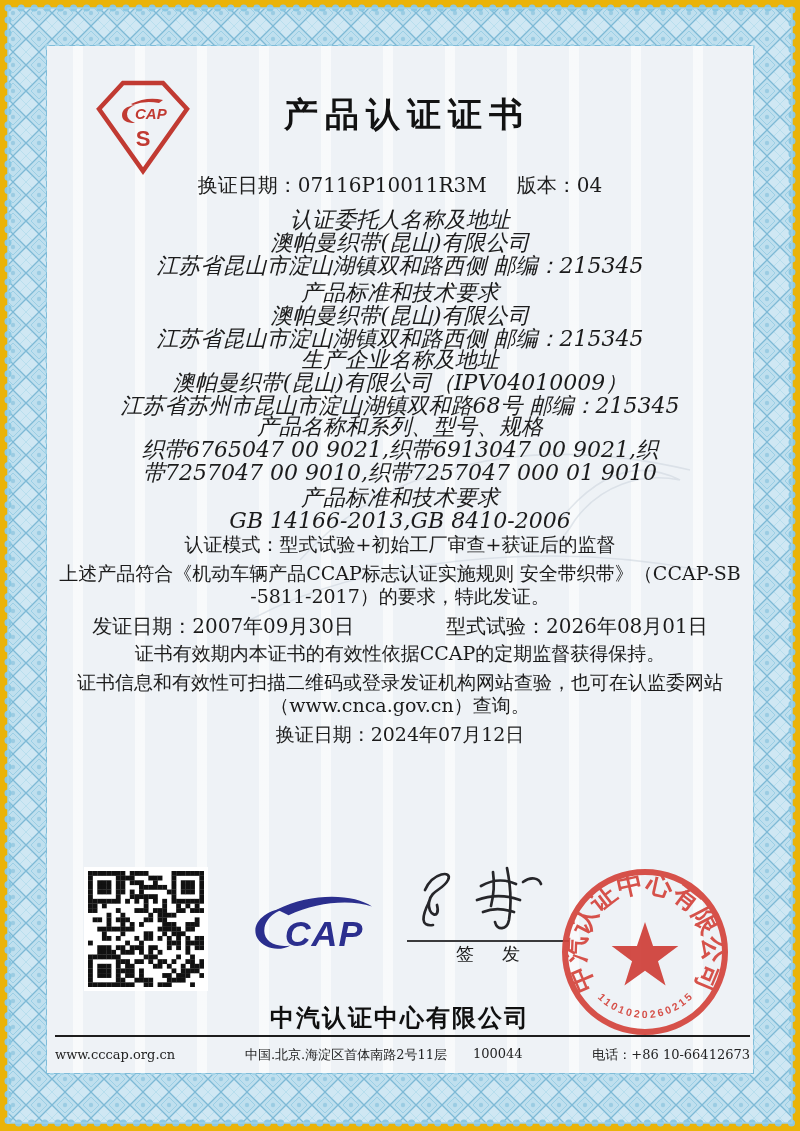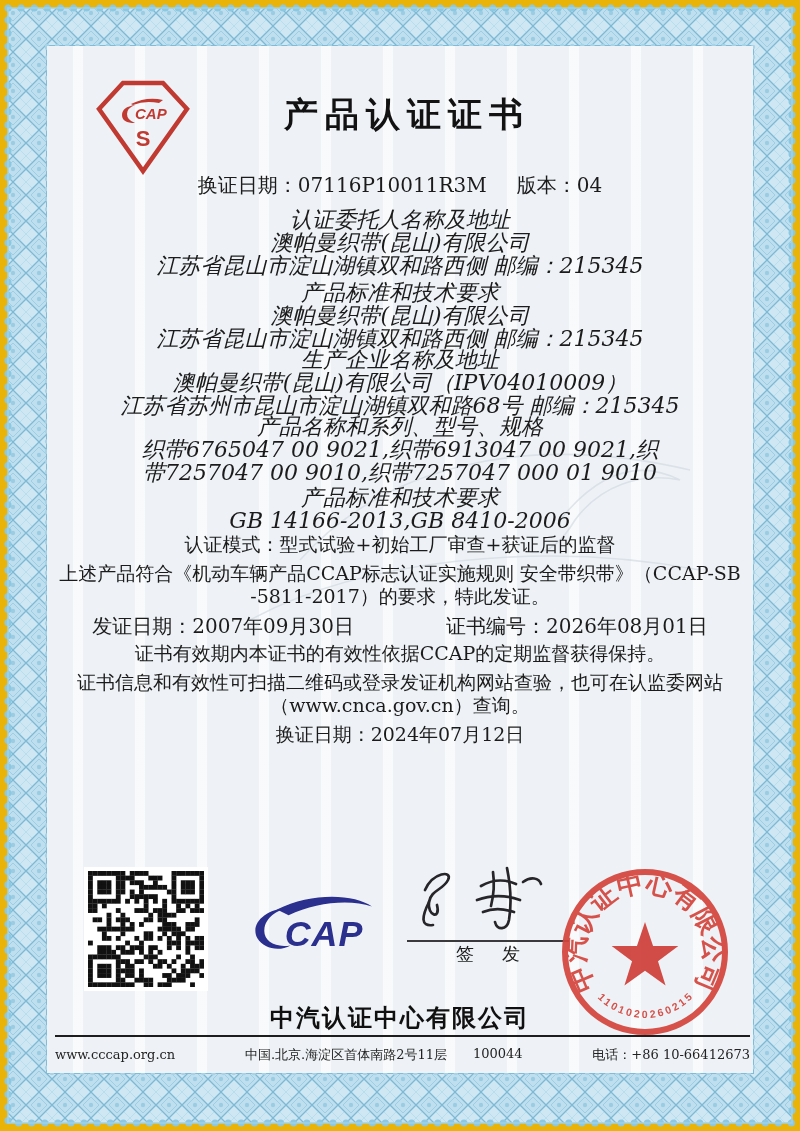--- a/index.html
+++ b/index.html
@@ -120,21 +120,21 @@
 
   <div class="abs line19" style="top:533px">认证模式：型式试验+初始工厂审查+获证后的监督</div>
 
   <div class="abs line19" style="top:562px">
     <div>上述产品符合《机动车辆产品CCAP标志认证实施规则 安全带织带》（CCAP-SB</div>
     <div>-5811-2017）的要求，特此发证。</div>
   </div>
 
   <div class="abs dates" style="top:613px">
     <span><span>发证日期：</span><span>2007年09月30日</span></span>
-    <span><span>证书编号：</span><span>2026年08月01日</span></span>
+    <span><span>型式试验：</span><span>2026年08月01日</span></span>
   </div>
 
   <div class="abs line19" style="top:642px">证书有效期内本证书的有效性依据CCAP的定期监督获得保持。</div>
 
   <div class="abs line19" style="top:671px">
     <div>证书信息和有效性可扫描二维码或登录发证机构网站查验，也可在认监委网站</div>
     <div>（www.cnca.gov.cn）查询。</div>
   </div>
 
   <div class="abs line19" style="top:723px">

